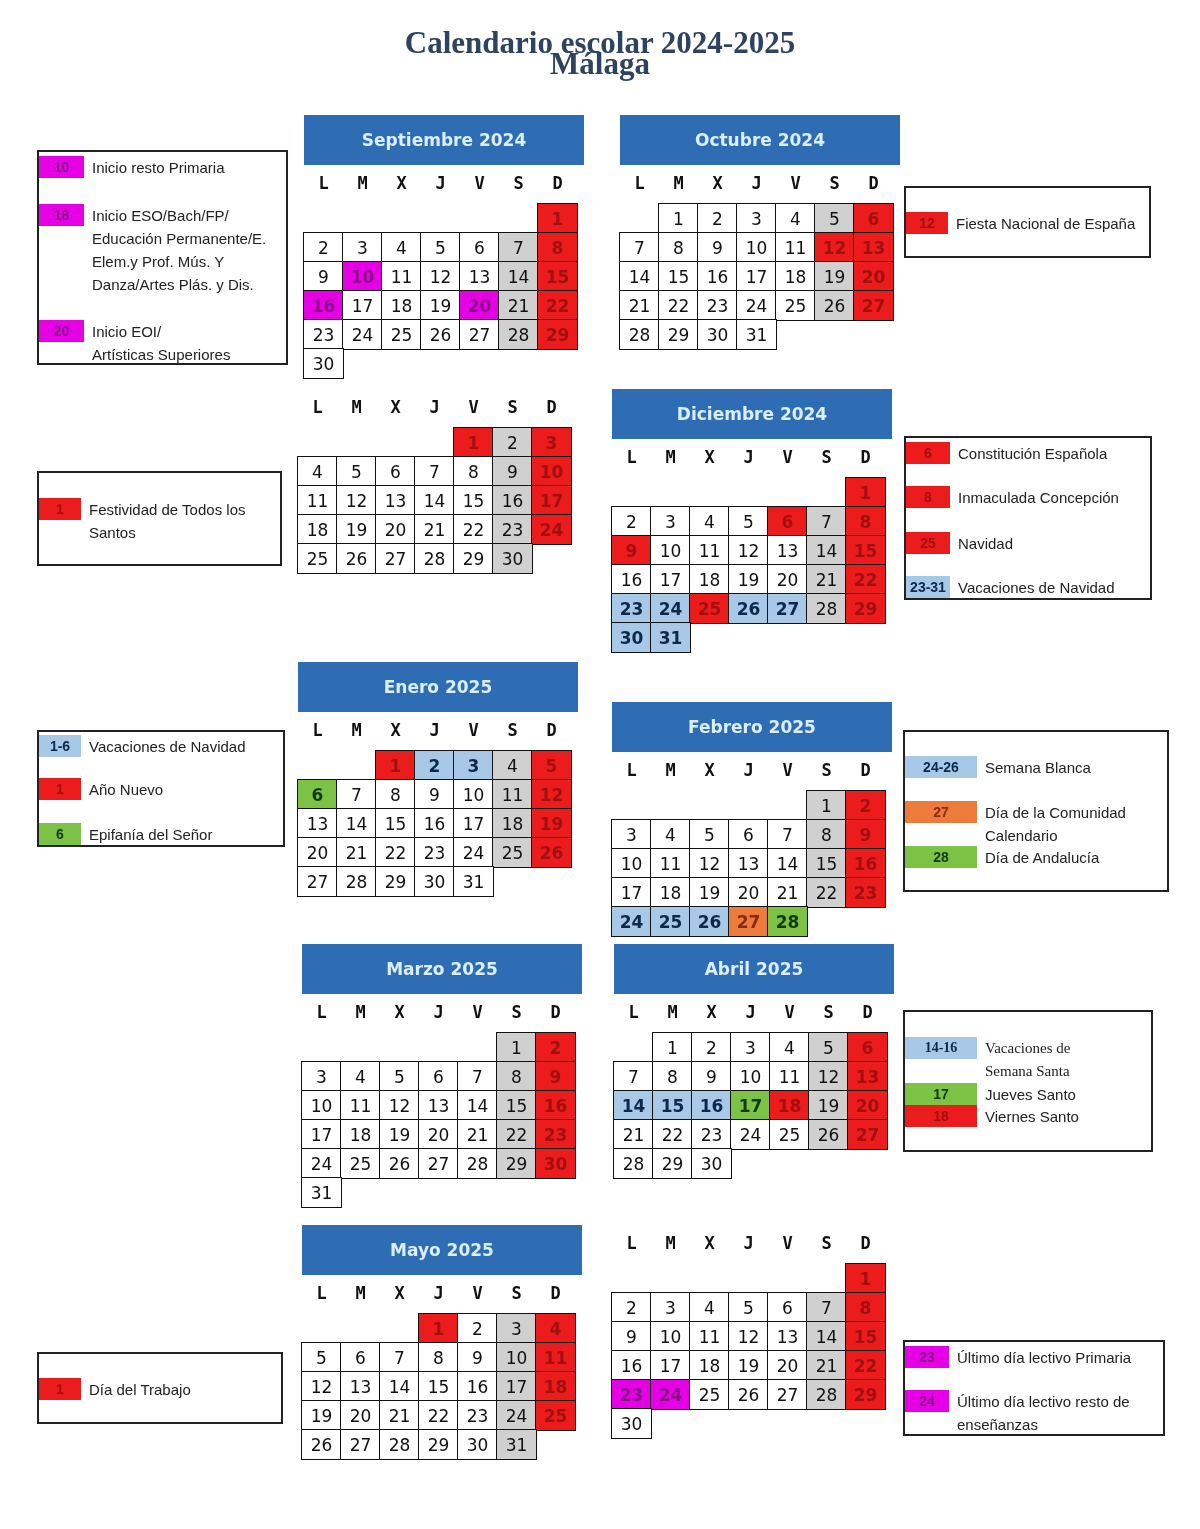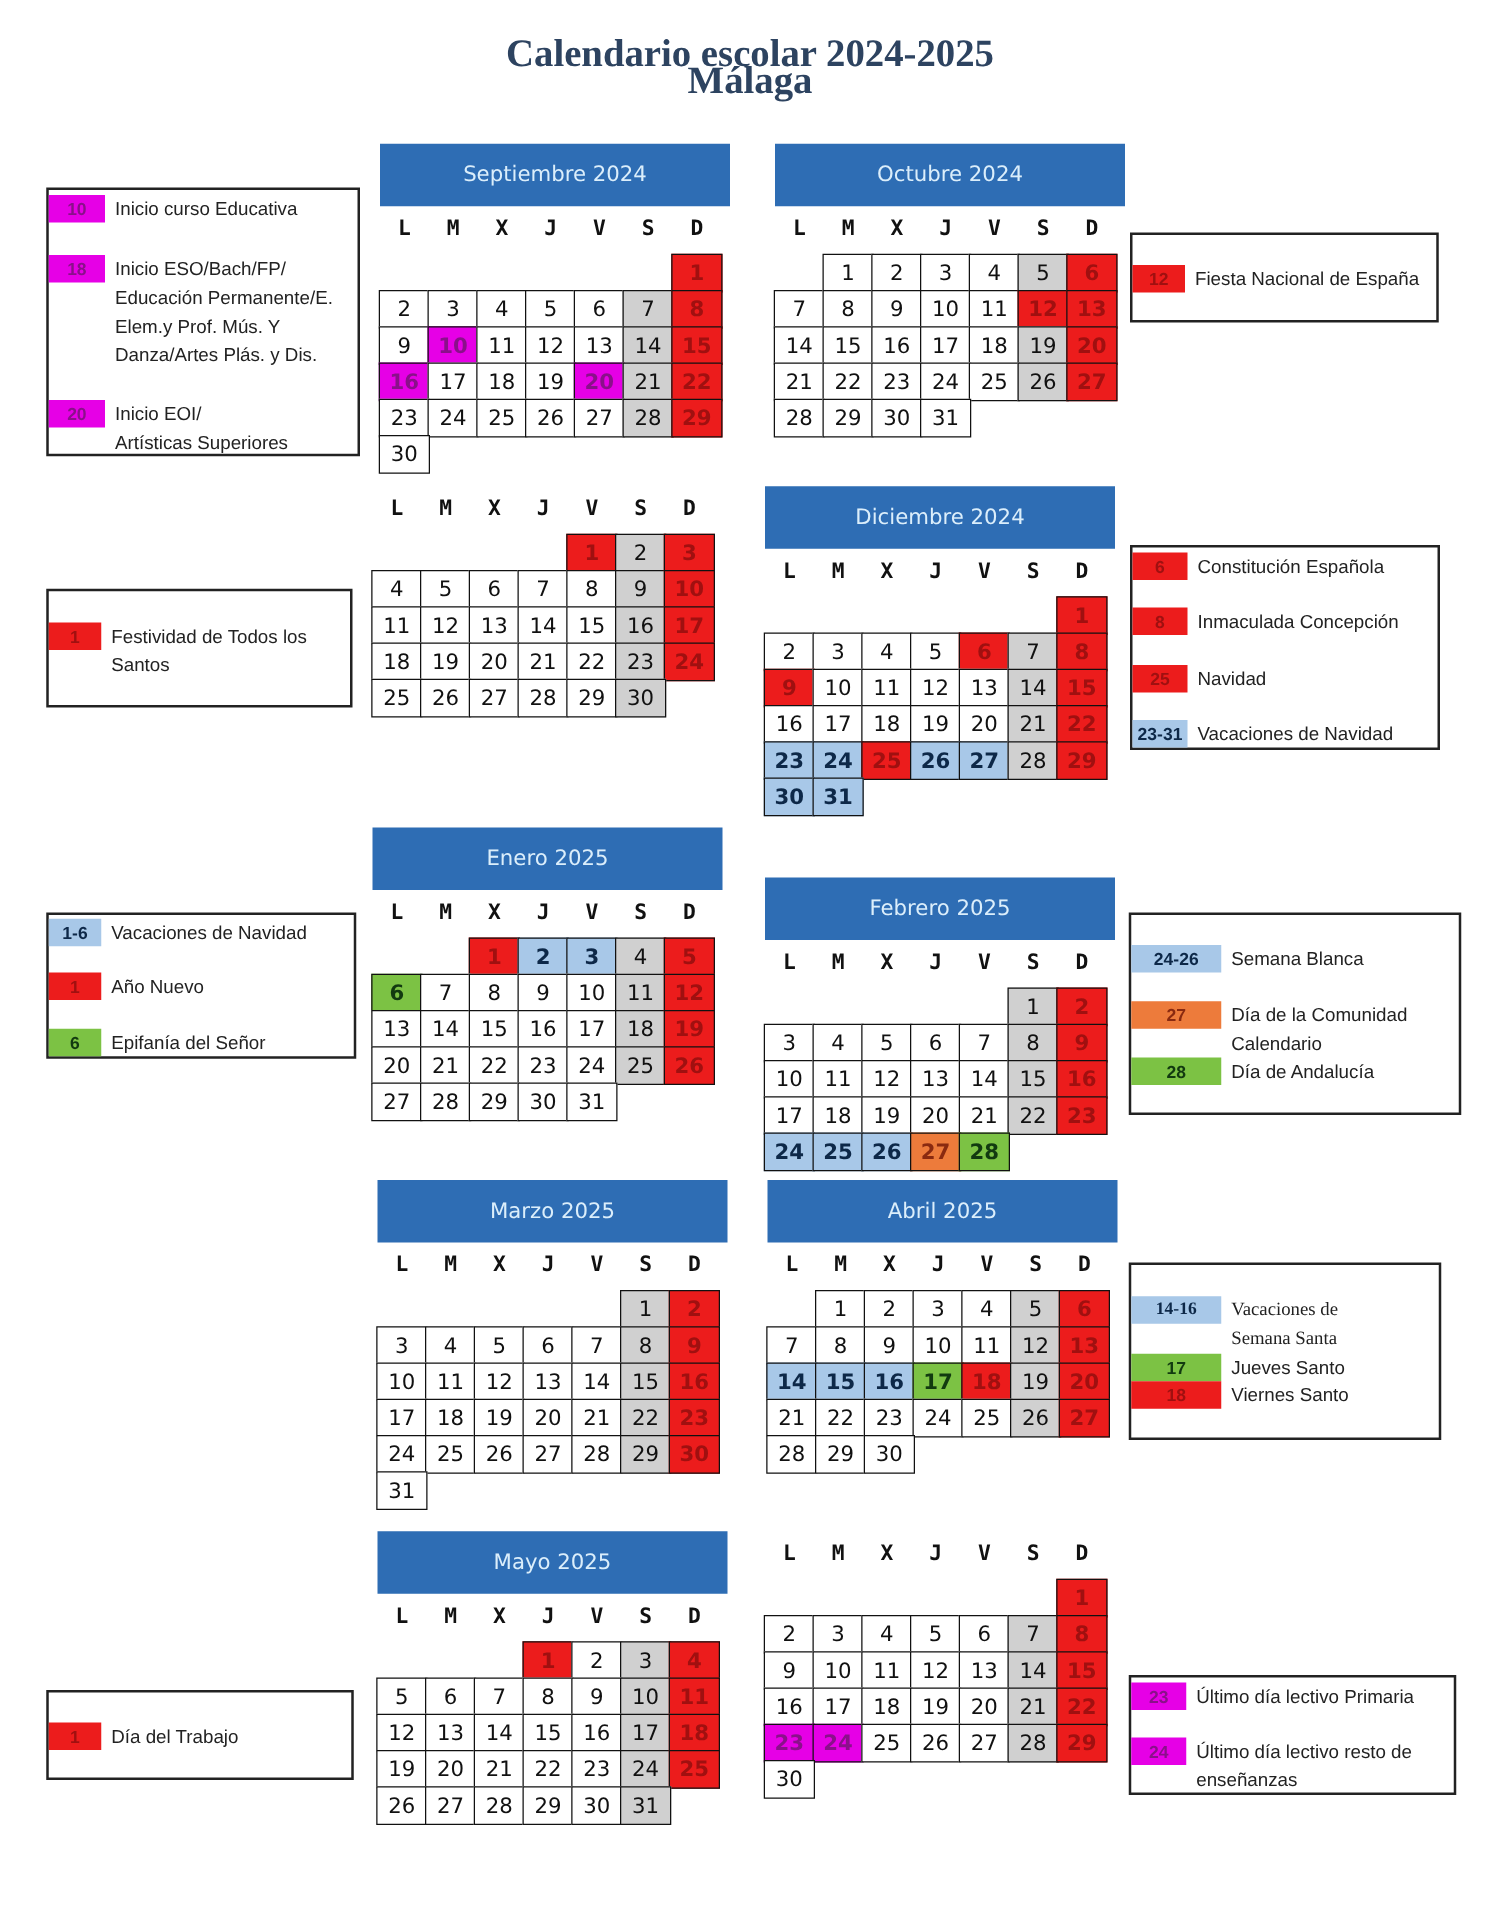--- a/index.html
+++ b/index.html
@@ -1,20 +1,20 @@
 <!DOCTYPE html>
 <html><head>
 <meta charset="utf-8">
 <style>
   html,body{margin:0;padding:0;background:#fff;}
   body{width:1200px;height:1529px;position:relative;overflow:hidden;font-family:"Liberation Sans",sans-serif;color:#111;}
   .title{position:absolute;left:0;width:1200px;text-align:center;font-family:"Liberation Serif",serif;font-weight:bold;color:#2d4360;font-size:31px;line-height:38px;}
   .title.t1{top:24px;} .title.t2{top:45px;}
   .month{position:absolute;width:280px;}
-  .mhead{height:50px;background:#2e6db4;color:#dbeefb;font-family:"DejaVu Sans",sans-serif;font-weight:normal;font-size:17px;display:flex;align-items:center;justify-content:center;}
+  .mhead{height:50px;background:#2e6db4;color:#dbeefb;font-family:"DejaVu Sans",sans-serif;font-weight:bold;font-size:17px;display:flex;align-items:center;justify-content:center;}
   .dows{display:grid;grid-template-columns:repeat(7,39px);margin-top:8px;height:24px;}
   .dows span{text-align:center;font-family:"DejaVu Sans Mono",monospace;font-weight:bold;font-size:17px;}
   .grid{display:grid;grid-template-columns:repeat(7,39px);grid-auto-rows:29px;margin-top:7px;}
   .cell{border:1.5px solid #111;margin:-0.75px;display:flex;align-items:center;justify-content:center;font-family:"DejaVu Sans",sans-serif;font-size:17px;background:#fff;box-sizing:border-box;}
   .cell.empty{border:none;background:transparent;}
   .cell.sat{background:#d0d0d0;}
   .cell.red{background:#ec1c1c;color:#a01010;font-weight:bold;}
   .cell.mag{background:#e600e6;color:#8a108a;font-weight:bold;}
   .cell.blue{background:#a8c8e8;color:#0d2848;font-weight:bold;}
   .cell.green{background:#7cc244;color:#123a10;font-weight:bold;}
@@ -512,21 +512,21 @@
         <div class="cell sat">28</div>
         <div class="cell red">29</div>
         <div class="cell">30</div>
       </div>
     </div>
   </div>
 <div id="legends">
     <div class="legend" style="left: 37px; top: 150px; width: 251px; height: 215px;">
       <div class="li" style="top: 4px;">
         <span class="sw mag" style="width: 45px;">10</span>
-        <span class="lt">Inicio curso Educativa</span>
+        <span class="lt">Inicio resto Primaria</span>
       </div>
       <div class="li" style="top: 52px;">
         <span class="sw mag" style="width: 45px;">18</span>
         <span class="lt">Inicio ESO/Bach/FP/
 Educación Permanente/E.
 Elem.y Prof. Mús. Y
 Danza/Artes Plás. y Dis.</span>
       </div>
       <div class="li" style="top: 168px;">
         <span class="sw mag" style="width: 45px;">20</span>

